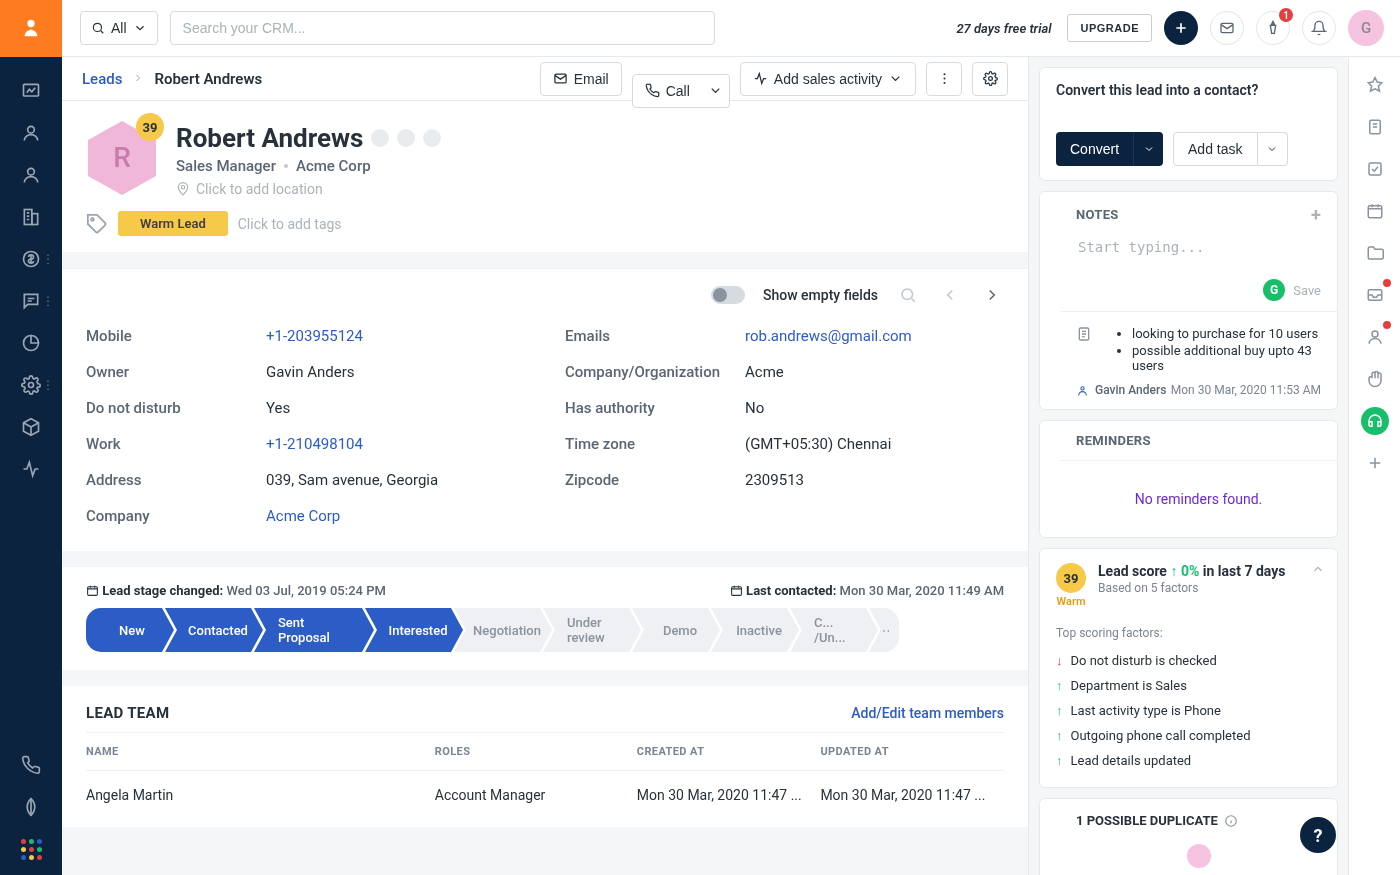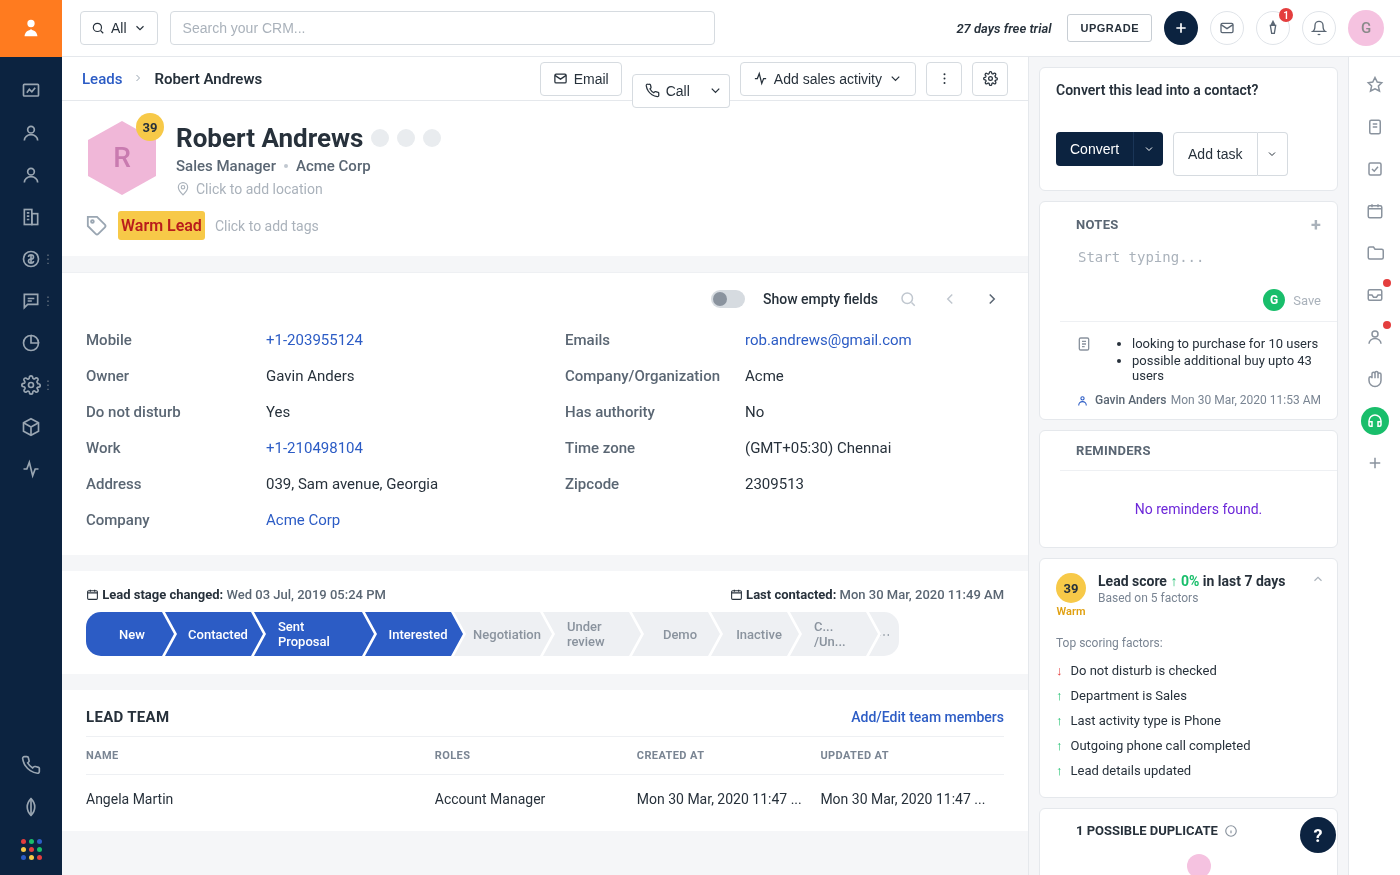--- a/index.html
+++ b/index.html
@@ -63,21 +63,21 @@
   .hex { width:72px; height:78px; position:relative; }
   .hex svg { width:72px; height:78px; }
   .hex .score { position:absolute; top:-6px; right:-6px; background:#f7c948; color:#27313b; border-radius:50%; width:28px; height:28px; display:flex; align-items:center; justify-content:center; font-weight:700; font-size:13px; }
   .prof-info h1 { margin:4px 0 4px; font-size:26px; font-weight:700; display:flex; align-items:center; gap:8px; }
   .soc-circle { width:18px; height:18px; border-radius:50%; background:#e9ecef; display:inline-block; }
   .prof-sub { color:#5a6673; font-size:15px; font-weight:500; display:flex; align-items:center; gap:8px; }
   .prof-sub .dot { width:4px; height:4px; border-radius:50%; background:#c1c8d0; }
   .loc { color:#aab2bb; font-size:14px; display:flex; align-items:center; gap:6px; margin-top:6px; }
   .tag-row { display:flex; align-items:center; gap:10px; }
   .tag-row svg { width:22px; height:22px; color:#9aa6b2; }
-  .tag-warm { background:#f7c948; color:#b91c1c; font-size:16px; font-weight:600; padding:5px 3px; border-radius:3px; }
+  .tag-warm { background:#f7c948; color:#404040; font-size:13px; font-weight:600; padding:5px 22px; border-radius:3px; }
   .tag-placeholder { color:#aab2bb; font-size:14px; }
 
   
   .details { margin-top:8px; }
   .details-row { padding:14px 24px; border-top:1px solid #eef0f3; display:flex; align-items:center; justify-content:flex-end; gap:18px; }
   .toggle { width:34px; height:18px; background:#d6dbe0; border-radius:9px; position:relative; }
   .toggle::after { content:""; position:absolute; left:2px; top:2px; width:14px; height:14px; background:#8a939e; border-radius:50%; }
   .showempty { font-size:14px; color:#27313b; font-weight:500; }
   .arr-btn { width:24px; height:24px; display:flex; align-items:center; justify-content:center; color:#c0c7cf; cursor:pointer; }
   .details-grid { padding:6px 24px 26px; display:grid; grid-template-columns:1fr 1fr; column-gap:40px; row-gap:18px; font-size:15px; }
@@ -111,21 +111,21 @@
   .team-table { width:100%; border-collapse:collapse; }
 
   
   .rpanel { width:320px; flex-shrink:0; background:#f5f6f8; overflow-y:auto; border-left:1px solid #e5e8ec; max-height:818px; }
   .rpanel::-webkit-scrollbar { width:7px; }
   .rcard { background:#fff; border:1px solid #e5e8ec; border-radius:6px; margin:10px;padding-left:20px; }
   .convert-box { padding:14px 16px; }
   .convert-box p { margin:0 0 10px; font-size:14px; font-weight:600; color:#27313b; }
   .btn-dark { background:#0c2340; color:#fff; border:none; border-radius:4px; height:34px; padding:0 14px; font-size:14px; font-weight:500; cursor:pointer; }
   .btn-dark-arrow { width:30px; border-left:1px solid #1a3557; border-top-left-radius:0; border-bottom-left-radius:0; padding:0; display:flex; align-items:center; justify-content:center; }
-  .btn-light-out { background:#fff; border:1px solid #d6dbe0; border-radius:4px; height:44px; padding:0 14px; font-size:14px; color:#27313b; cursor:pointer; }
+  .btn-light-out { background:#fff; border:1px solid #d6dbe0; border-radius:4px; height:34px; padding:0 14px; font-size:14px; color:#27313b; cursor:pointer; }
   .btn-light-arrow { width:30px; border-left:none; border-top-left-radius:0; border-bottom-left-radius:0; padding:0; display:flex; align-items:center; justify-content:center; }
   .convert-row { display:flex; gap:10px; }
   .convert-row .split { display:flex; }
   .convert-row .split > :first-child { border-top-right-radius:0; border-bottom-right-radius:0; }
 
   .sect-head { padding:12px 16px; display:flex; justify-content:space-between; align-items:center; border-top:1px solid #eef0f3; font-size:13px; font-weight:700; letter-spacing:.3px; color:#5a6673; }
   .sect-head.first { border-top:none; }
   .notes-area { padding:0 16px 10px; }
   .notes-input { width:100%; border:none; outline:none; font-size:14px; color:#27313b; resize:none; height:38px; }
   .notes-input::placeholder { color:#aab2bb; }

